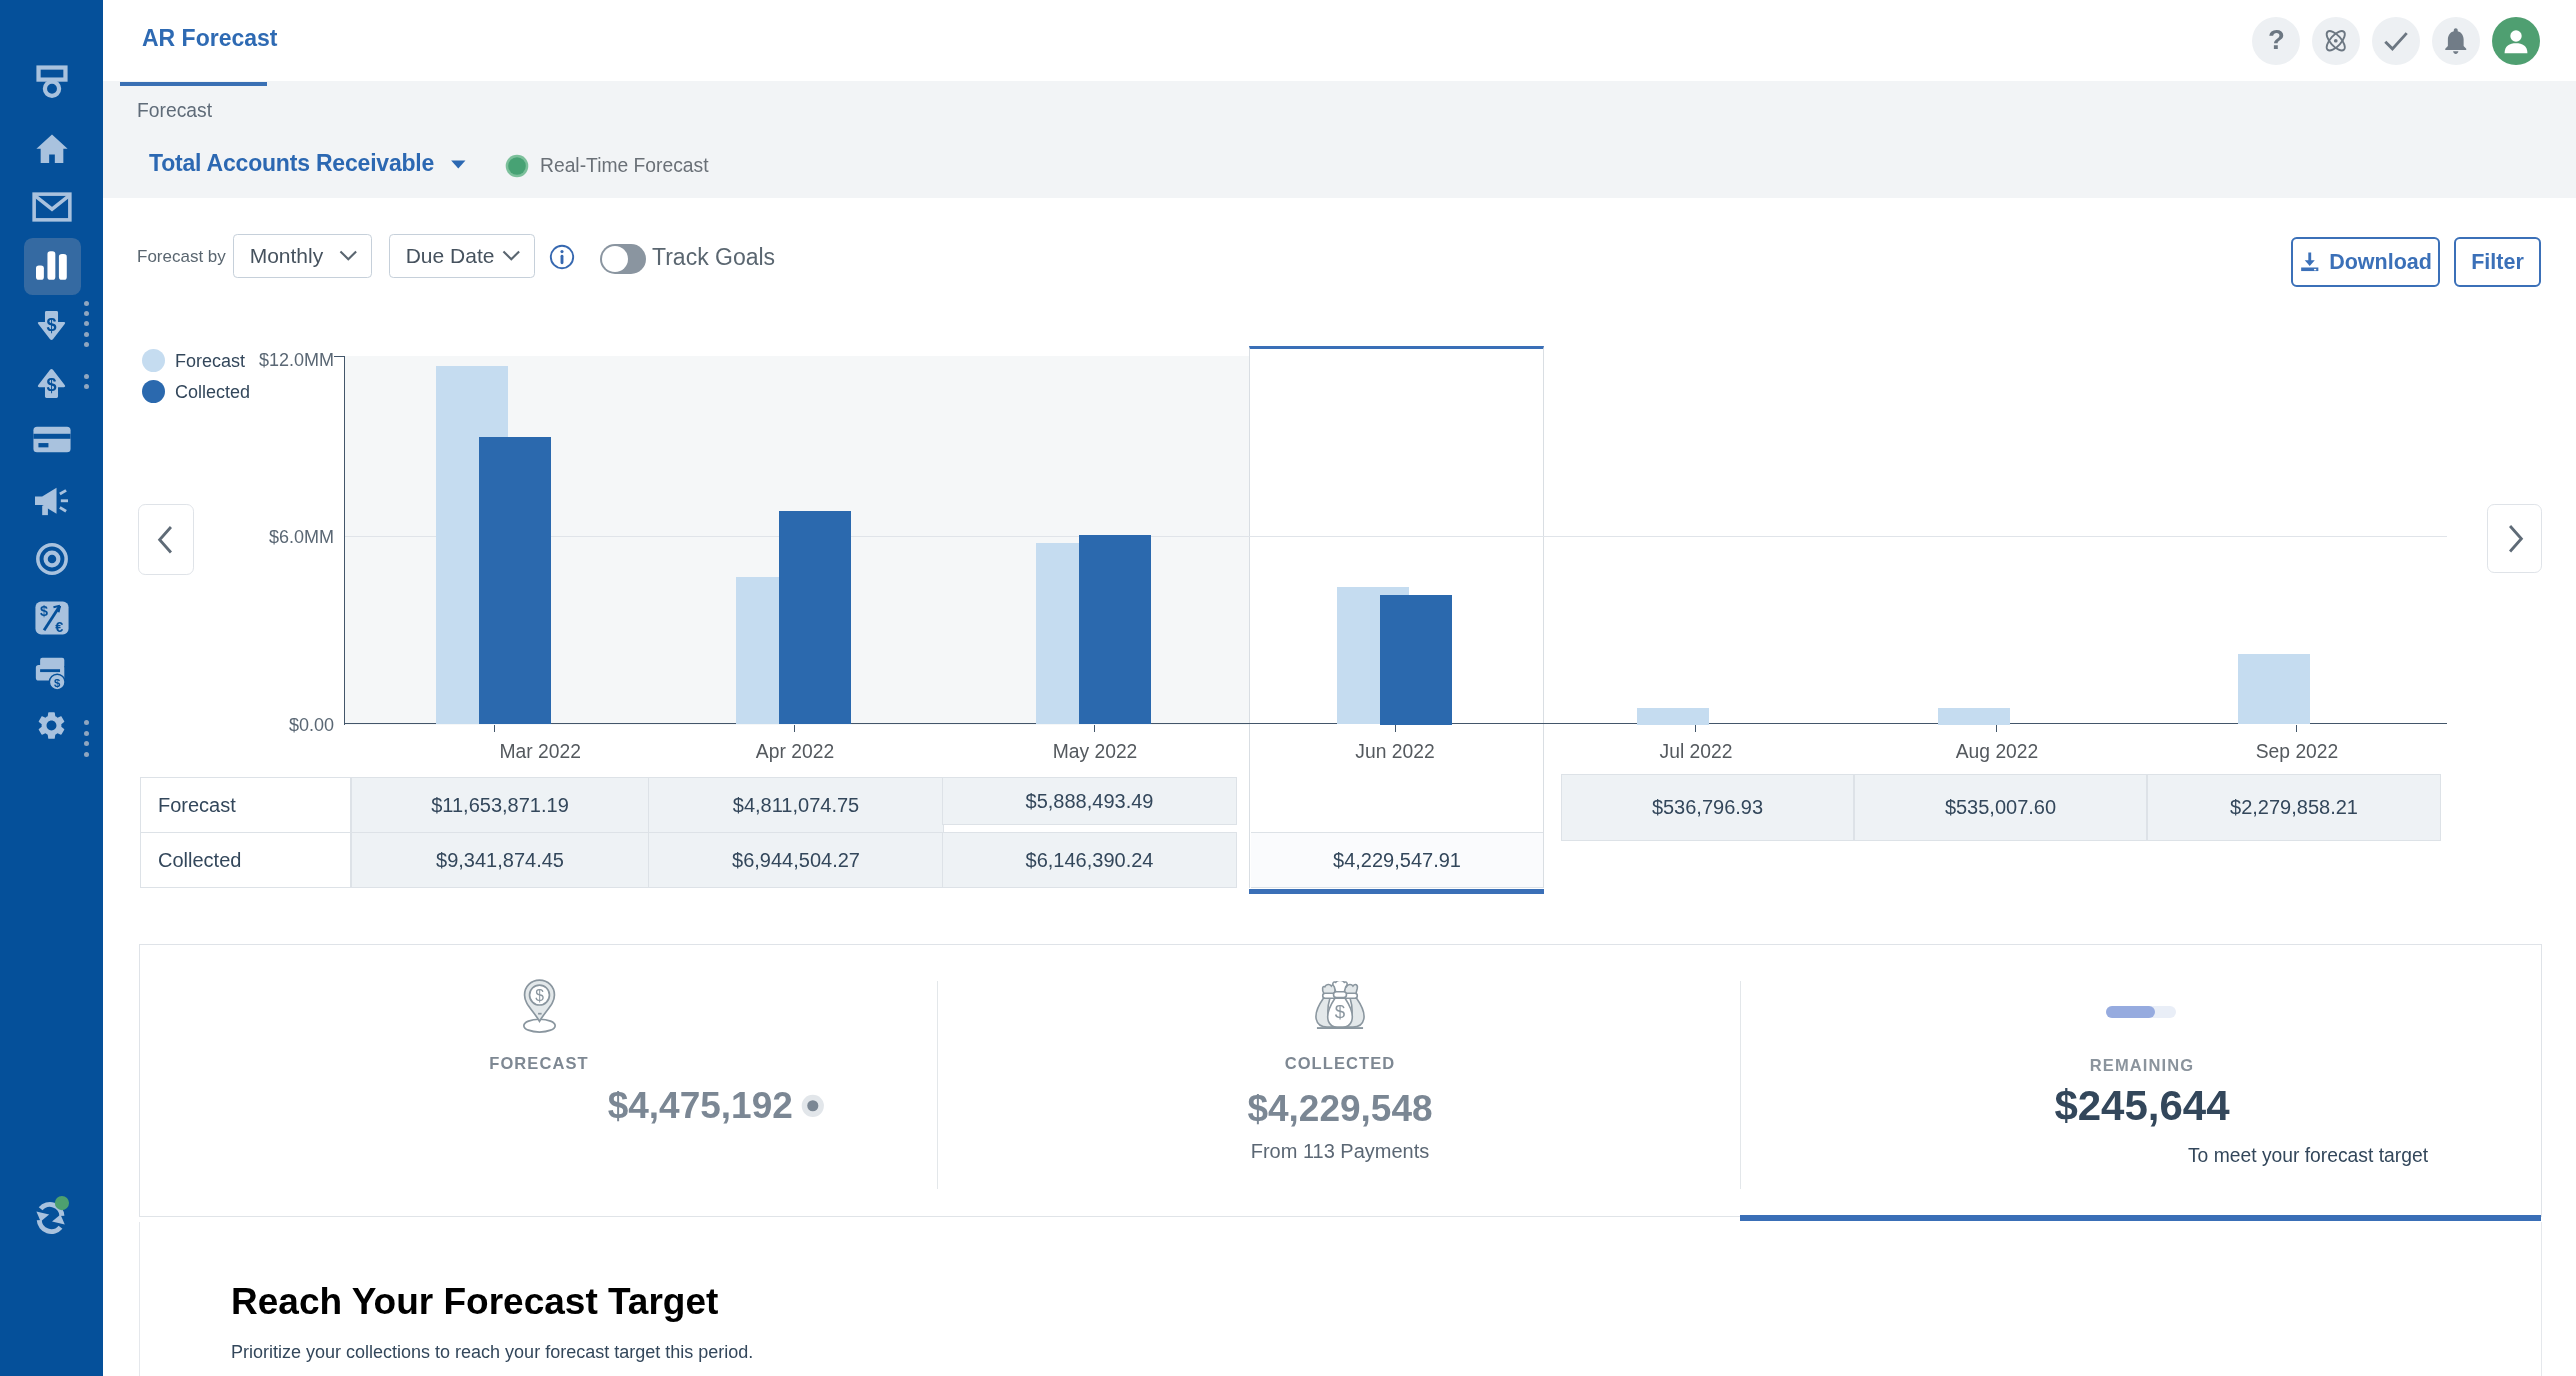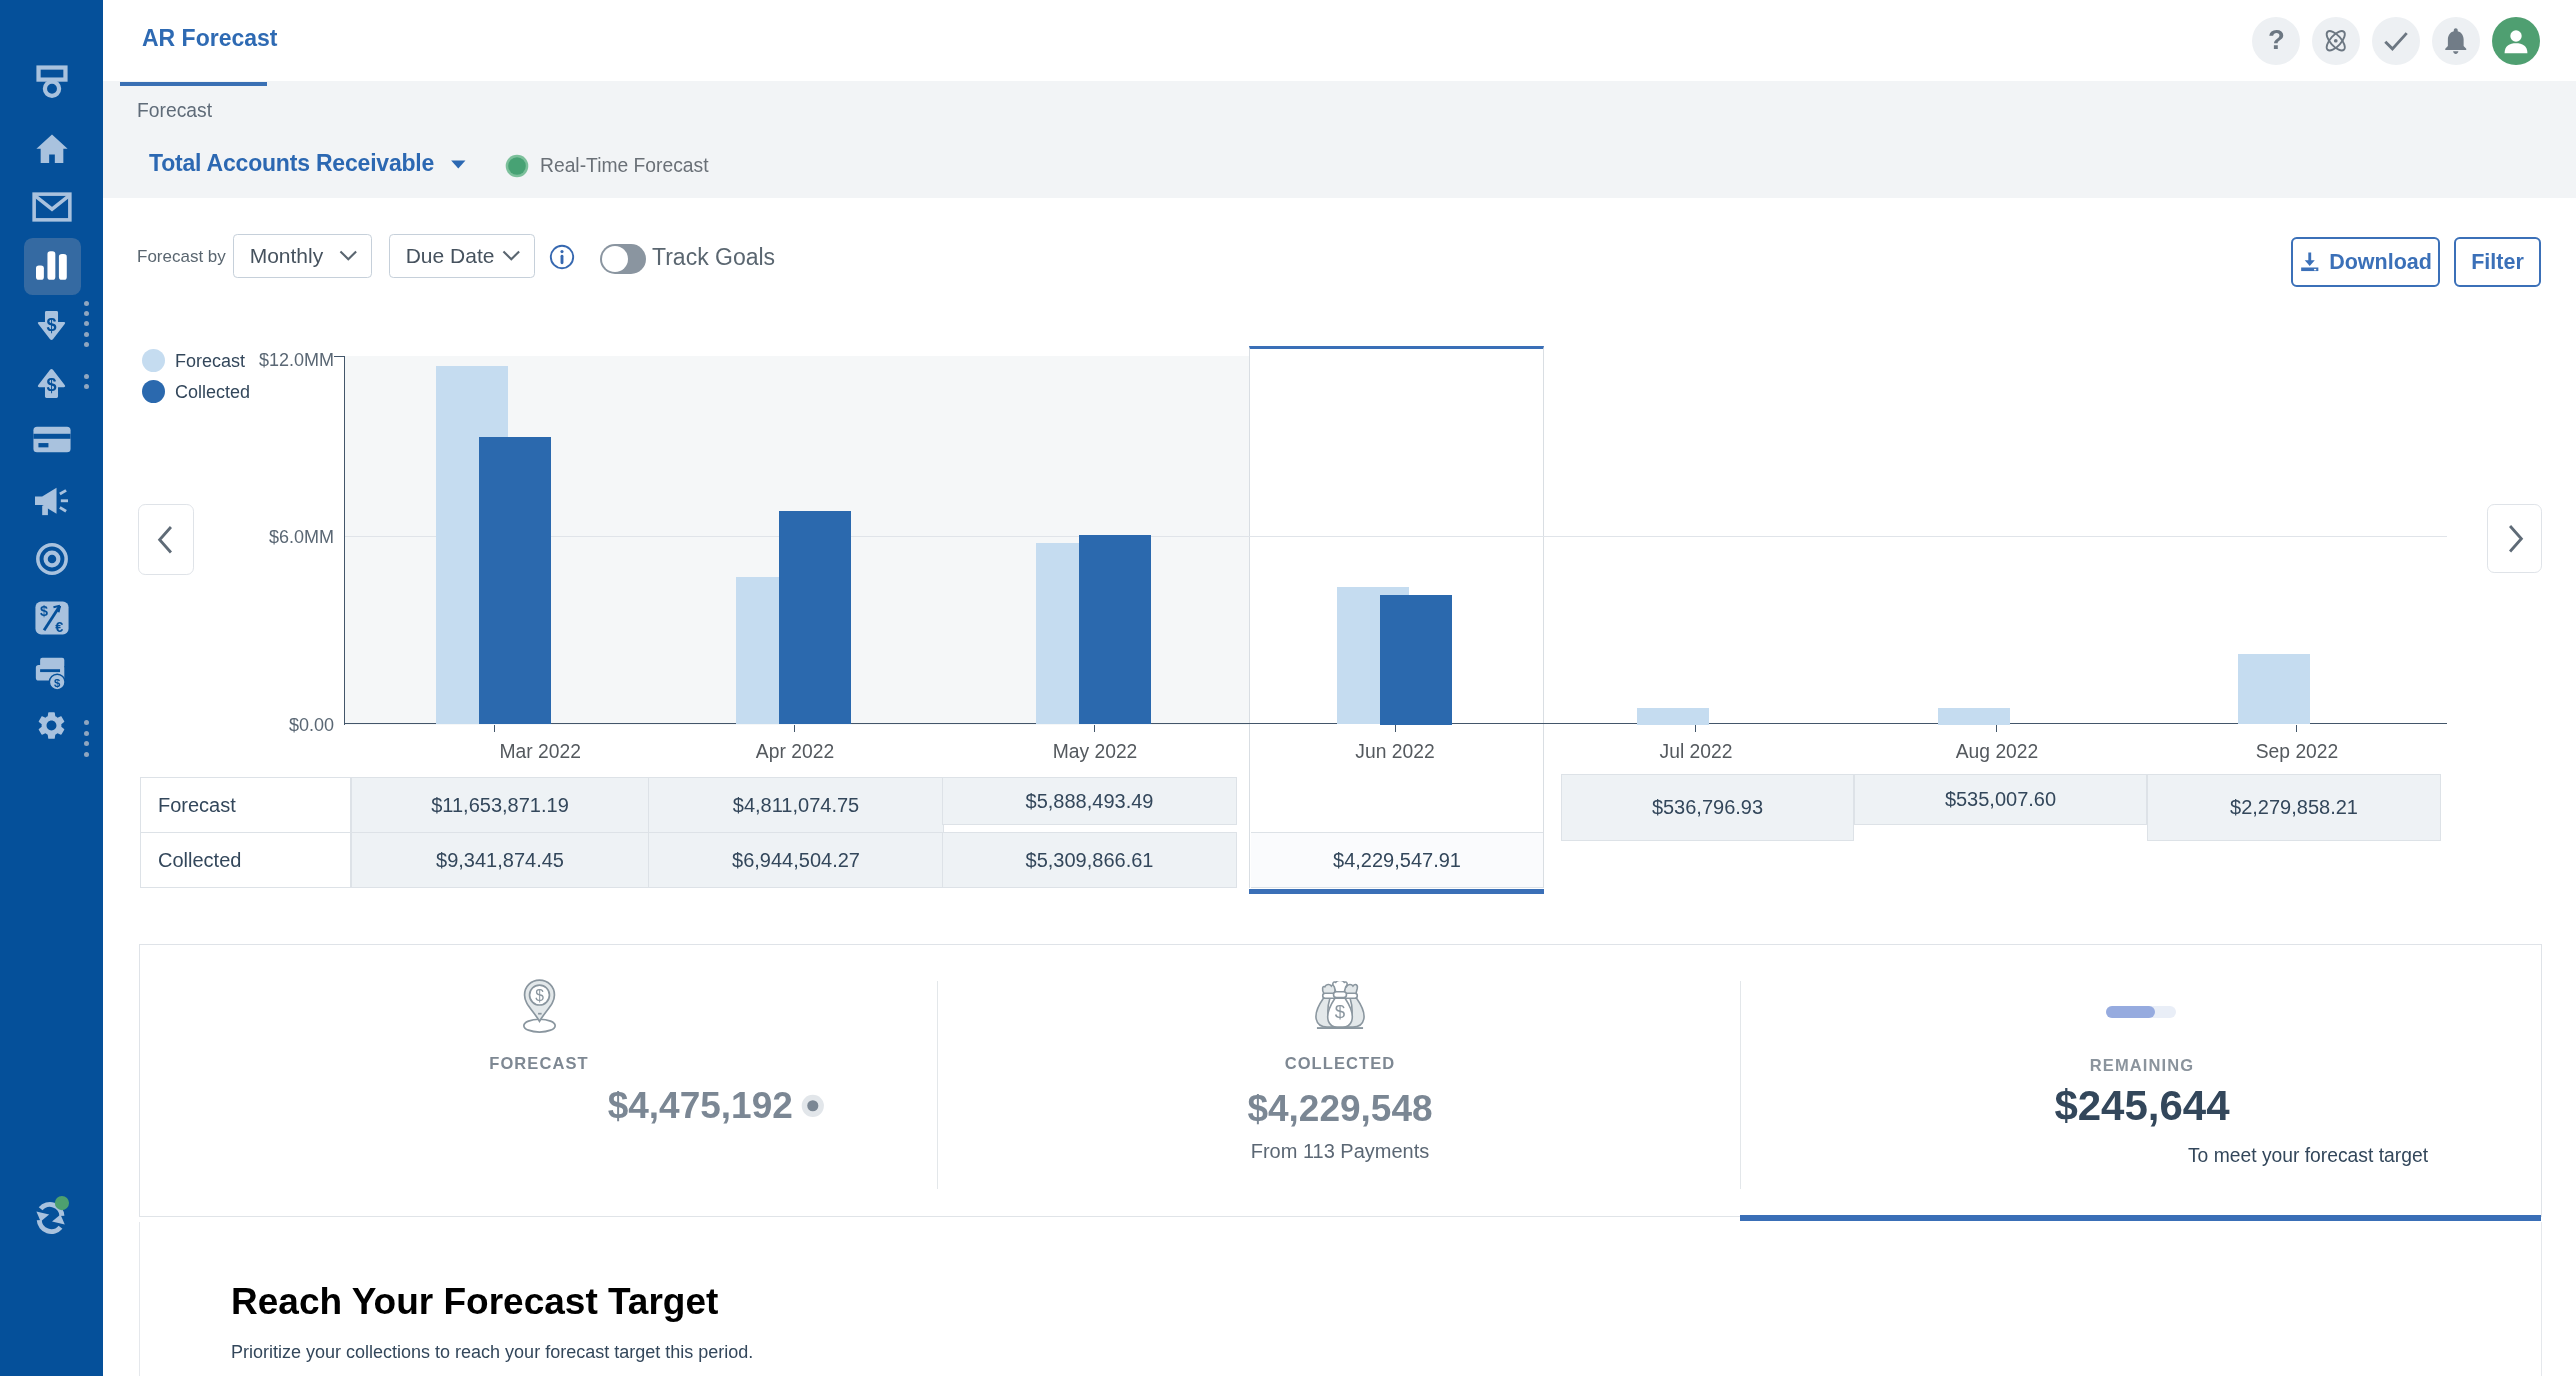--- a/index.html
+++ b/index.html
@@ -180,26 +180,26 @@
   </div>
 
   <div class="tcell" style="left:140px;top:777px;width:211px;height:56px;background:#fff;justify-content:flex-start;padding-left:17px;">Forecast</div>
   <div class="tcell" style="left:140px;top:832px;width:211px;height:56px;background:#fff;justify-content:flex-start;padding-left:17px;">Collected</div>
 
   <div class="tcell" style="left:351px;top:777px;width:298px;height:56px;background:#eef2f5;">$11,653,871.19</div>
   <div class="tcell" style="left:351px;top:832px;width:298px;height:56px;background:#eef2f5;">$9,341,874.45</div>
   <div class="tcell" style="left:648px;top:777px;width:296px;height:56px;background:#eef2f5;">$4,811,074.75</div>
   <div class="tcell" style="left:648px;top:832px;width:296px;height:56px;background:#eef2f5;">$6,944,504.27</div>
   <div class="tcell" style="left:942px;top:777px;width:295px;height:48px;background:#eef2f5;">$5,888,493.49</div>
-  <div class="tcell" style="left:942px;top:832px;width:295px;height:56px;background:#eef2f5;">$5,309,866.61</div>
+  <div class="tcell" style="left:942px;top:832px;width:295px;height:56px;background:#eef2f5;">$6,146,390.24</div>
 
   <div class="tcell" style="left:1251px;top:832px;width:292px;height:56px;background:#fafbfd;border-left:none;border-right:none;">$4,229,547.91</div>
 
   <div class="tcell" style="left:1561px;top:774px;width:293px;height:67px;background:#eef2f5;">$536,796.93</div>
-  <div class="tcell" style="left:1854px;top:774px;width:293px;height:51px;background:#eef2f5;">$535,007.60</div>
+  <div class="tcell" style="left:1854px;top:774px;width:293px;height:67px;background:#eef2f5;">$535,007.60</div>
   <div class="tcell" style="left:2147px;top:774px;width:294px;height:67px;background:#eef2f5;">$2,279,858.21</div>
 
   <div id="card">
     <div class="cdiv" style="left:797px;"></div>
     <div class="cdiv" style="left:1600px;"></div>
 
     <div class="abs" style="left:381px;top:32px;">
       <svg width="37" height="56" viewBox="0 0 52 78">
         <ellipse cx="26" cy="68" rx="22" ry="9" fill="none" stroke="#8a969f" stroke-width="2.4"></ellipse>
         <path d="M26 4 C14 4 5 13 5 25 C5 38 17 46 26 62 C35 46 47 38 47 25 C47 13 38 4 26 4 Z" fill="#e3e8ea" stroke="#8a969f" stroke-width="2.4"></path>

